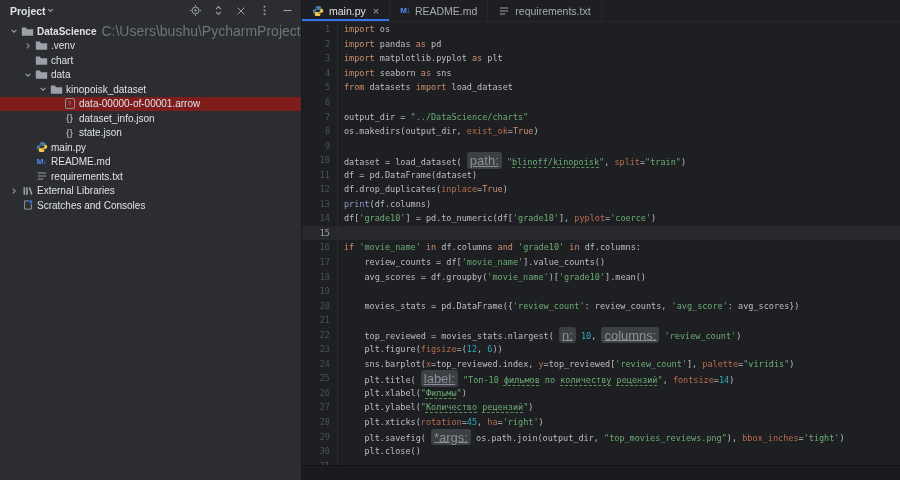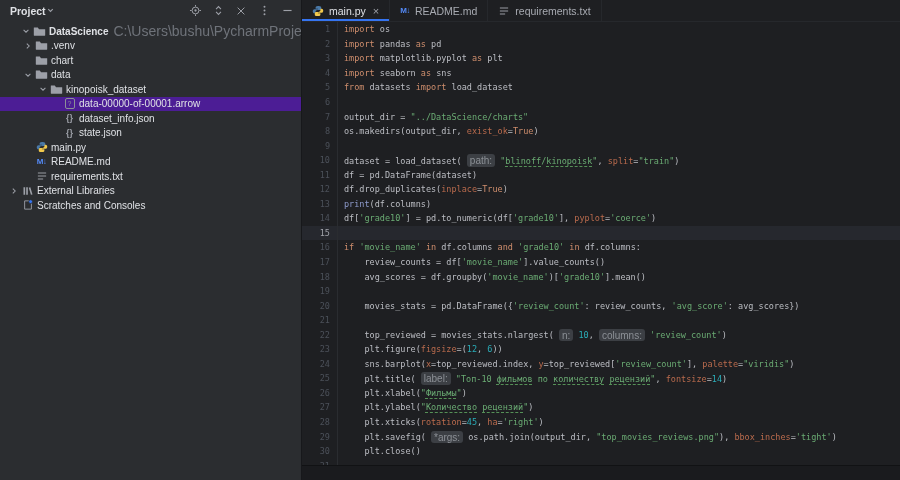--- a/index.html
+++ b/index.html
@@ -8,21 +8,21 @@
   .app { display:flex; width:900px; height:480px; }
 
   
   .panel { width:302px; height:480px; background:#2b2d30; border-right:1px solid #17181b; flex:none; display:flex; flex-direction:column; }
   .panel-header { height:21px; display:flex; align-items:center; padding:0 6px 0 10px; }
   .ph-title { display:flex; align-items:center; color:#dfe1e5; font-size:10.5px; font-weight:bold; cursor:default; }
   .ph-icons { margin-left:auto; display:flex; align-items:center; gap:7px; }
   .ph-icons .icbtn { width:16px; height:16px; display:flex; align-items:center; justify-content:center; border-radius:3px; }
   .tree { padding-top:3px; font-size:10px; color:#dfe1e5; }
   .trow { height:14.5px; display:flex; align-items:center; white-space:nowrap; overflow:hidden; }
-  .trow.sel { background:#4c1d95; }
+  .trow.sel { background:#7f1d1d; }
   .chev { width:12px; flex:none; display:flex; align-items:center; justify-content:center; }
   .ticon { width:15px; flex:none; display:flex; align-items:center; justify-content:center; }
   .tlabel { margin-left:2px; }
   .tlabel.b { font-weight:bold; }
   .tpath { color:#6f737a; font-size:14px; margin-left:5px; }
   .braces { color:#9da0a8; font-weight:bold; font-size:9px; }
   .mdglyph { color:#548af7; font-weight:bold; font-size:8px; letter-spacing:-0.5px; }
   .unkfile { width:10px; height:11px; border:1px solid #8c9097; border-radius:2px; color:#8c9097; font-size:7px; line-height:9px; text-align:center; display:inline-block; }
 
   
@@ -39,21 +39,21 @@
   .ln { width:36px; flex:none; text-align:right; padding-right:7px; color:#4b5059; border-right:1px solid #2a2c30; height:100%; display:flex; align-items:center; justify-content:flex-end; }
   .line.caret .ln { color:#a1a3ab; }
   .src { padding-left:6px; white-space:pre; }
   .tk-k { color:#cf8e6d; }
   .tk-p { color:#bcbec4; }
   .tk-s { color:#6aab73; }
   .tk-su { color:#6aab73; text-decoration:underline; text-decoration-style:dashed; text-decoration-color:#559157; text-decoration-thickness:1px; text-underline-offset:2px; }
   .tk-n { color:#2aacb8; }
   .tk-a { color:#ba6b4d; }
   .tk-b { color:#8e9bcc; }
-  .tk-h { background:#3c3f44; color:#8c9096; font-size:10px; border-radius:3px; padding:0.5px 3px 1px; font-family:"Liberation Sans", sans-serif; }
+  .tk-h { background:#3c3f44; color:#8c9096; font-size:13px; border-radius:3px; padding:0.5px 3px 1px; font-family:"Liberation Sans", sans-serif;text-decoration:underline; }
   .bottom-strip { position:absolute; left:0; right:0; bottom:0; height:15px; background:#1a1b1e; border-top:1px solid #111214; }
 
   svg { display:block; }
 </style>
 </head>
 <body>
 
 <div class="app">
   <aside class="panel">
     <div class="panel-header">
@@ -112,21 +112,21 @@
           <span class="icbtn">
             <span>
               <svg width="13" height="13" viewBox="0 0 16 16">
                 <line x1="3" y1="8" x2="13" y2="8" stroke="#9da0a8" stroke-width="1.4"></line>
               </svg>
             </span>
           </span>
         </div>
     </div>
     <div class="tree" id="tree">
-        <div class="trow" style="padding-left: 20px;">
+        <div class="trow" style="padding-left: 8px;">
           <span class="chev">
             <span>
               <svg width="8" height="8" viewBox="0 0 10 10">
                 <path d="M2 3.5 5 6.5 8 3.5" stroke="#9da0a8" fill="none" stroke-width="1.3"></path>
               </svg>
             </span>
           </span>
           <span class="ticon">
             <span>
               <svg width="13" height="13" viewBox="0 0 16 16">

